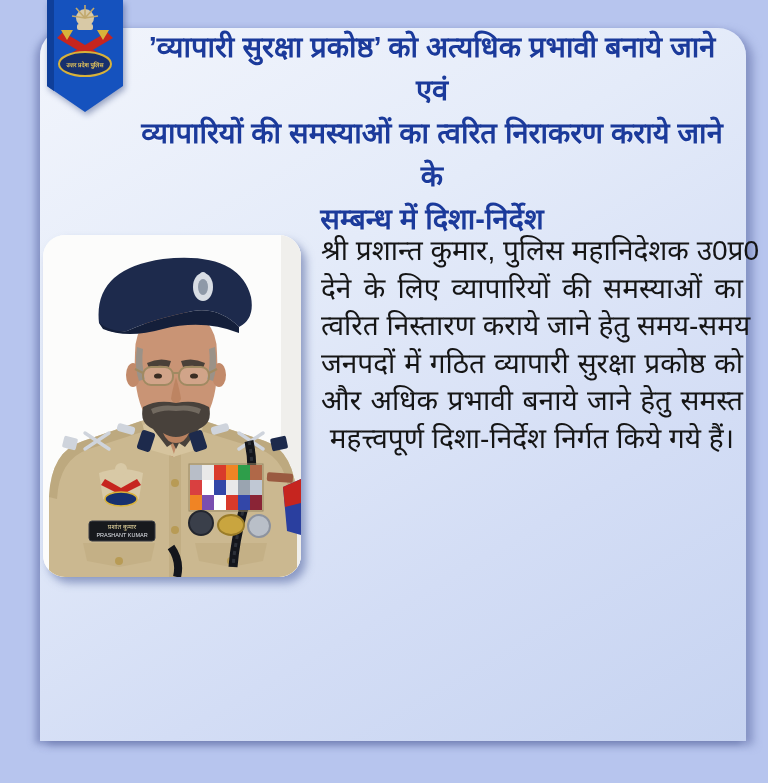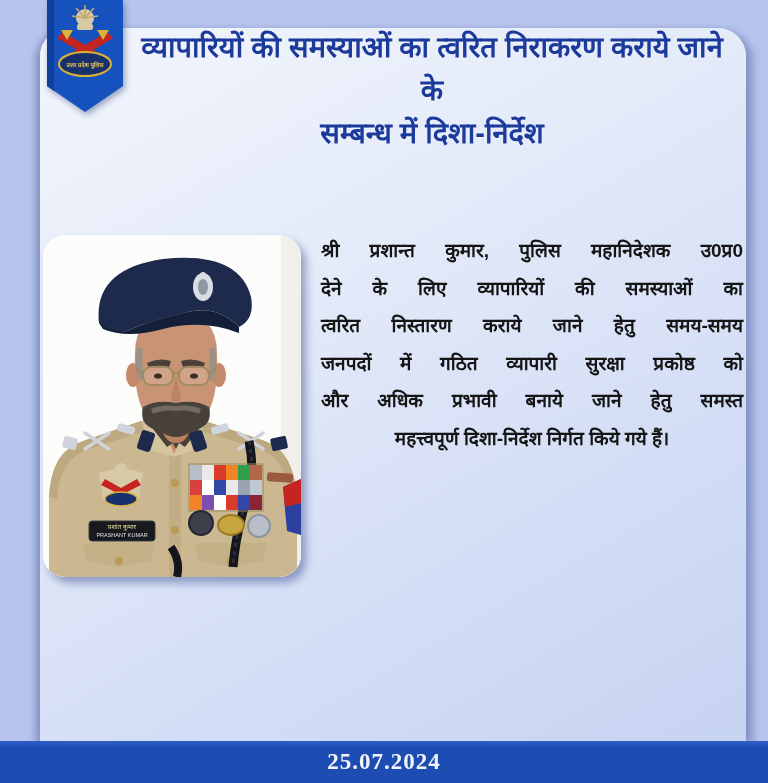--- a/index.html
+++ b/index.html
@@ -32,21 +32,21 @@
   .photo-frame{
     position:absolute;left:43px;top:235px;width:258px;height:342px;
     background:#fdfdfd;border-radius:22px;overflow:hidden;
     box-shadow:5px 6px 8px rgba(76,95,155,.55);
     z-index:3;
   }
   .photo-frame svg{display:block;width:100%;height:100%;}
   
   .body-text{
     position:absolute;left:321px;top:232px;width:422px;z-index:3;
-    color:#151515;font-weight:700;font-size:19px;line-height:37.6px;
+    color:#151515;font-weight:400;font-size:28px;line-height:37.6px;
   }
   .body-line{text-align:justify;text-align-last:justify;white-space:nowrap;}
   .body-line.last{text-align:left;text-align-last:center;white-space:normal;}
   
   .footer{
     position:absolute;left:0;bottom:0;width:768px;height:42px;z-index:6;
     background:linear-gradient(#2e5ec6 0%,#1d4db2 18%,#1d4db2 100%);
     display:flex;align-items:center;justify-content:center;
   }
   .footer .date{
@@ -85,20 +85,21 @@
         <polygon points="14,30 26,30 20,40" fill="#d8b23a"></polygon>
         <polygon points="62,30 50,30 56,40" fill="#d8b23a"></polygon>
       </g>
 
       <ellipse cx="38" cy="64" rx="26" ry="12" fill="#17306e" stroke="#d8b23a" stroke-width="2"></ellipse>
       <text x="38" y="67" text-anchor="middle" font-size="6" fill="#e7c65a" font-weight="bold">उत्तर प्रदेश पुलिस</text>
     </svg>
   </div>
 
   <div class="title">
+    <div>’व्यापारी सुरक्षा प्रकोष्ठ’ को अत्यधिक प्रभावी बनाये जाने एवं</div>
     <div>व्यापारियों की समस्याओं का त्वरित निराकरण कराये जाने के</div>
     <div>सम्बन्ध में दिशा-निर्देश</div>
   </div>
 
   <div class="photo-frame">
     <svg viewBox="0 0 258 342">
       <rect width="258" height="342" fill="#fcfcfb"></rect>
       <rect x="238" width="20" height="342" fill="#f0efec"></rect>
 
       <path d="M6,342 L6,262 Q8,216 40,206 L98,186 Q129,176 162,186 L222,206 Q252,216 254,266 L254,342 Z" fill="#cbb890"></path>
@@ -232,17 +233,14 @@
 
   <div class="body-text">
     <div class="body-line">श्री प्रशान्त कुमार, पुलिस महानिदेशक उ0प्र0</div>
     <div class="body-line">देने के लिए व्यापारियों की समस्याओं का</div>
     <div class="body-line">त्वरित निस्तारण कराये जाने हेतु समय-समय</div>
     <div class="body-line">जनपदों में गठित व्यापारी सुरक्षा प्रकोष्ठ को</div>
     <div class="body-line">और अधिक प्रभावी बनाये जाने हेतु समस्त</div>
     <div class="body-line last">महत्त्वपूर्ण दिशा-निर्देश निर्गत किये गये हैं।</div>
   </div>
 
-  <div class="footer">
-    <span class="date">25.07.2024</span>
-  </div>
 
 </div>
 
 </body></html>

